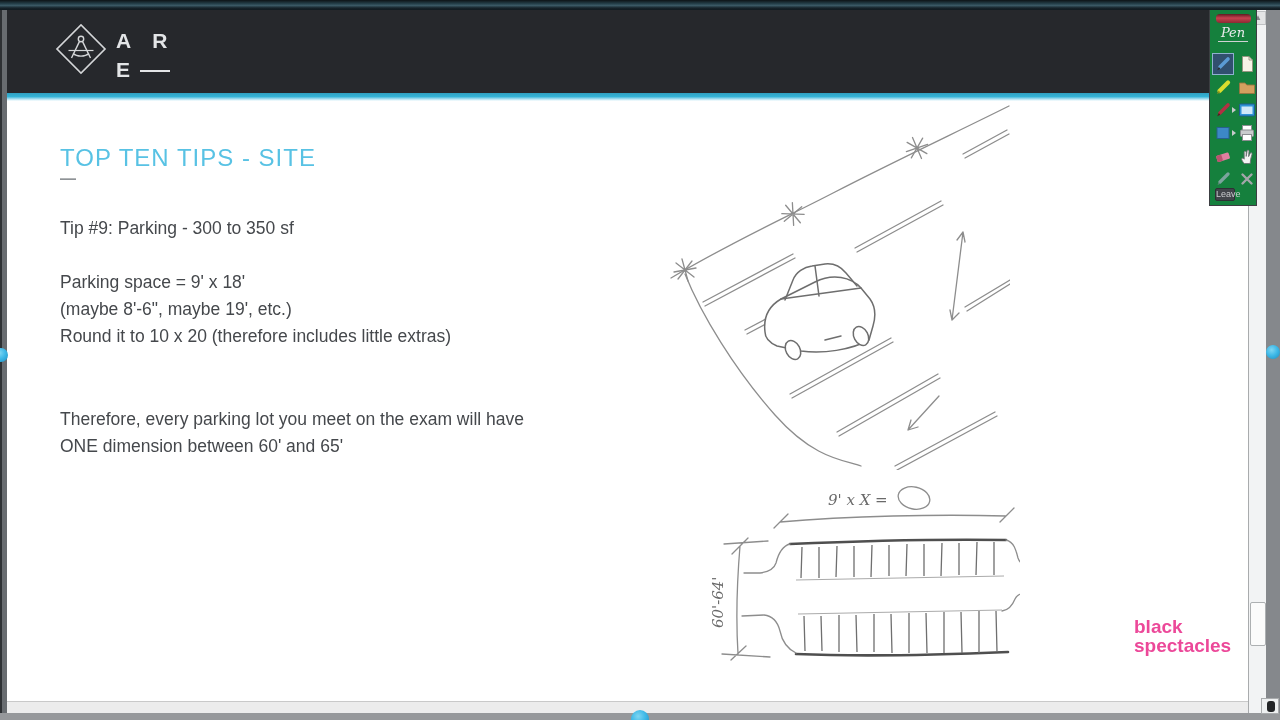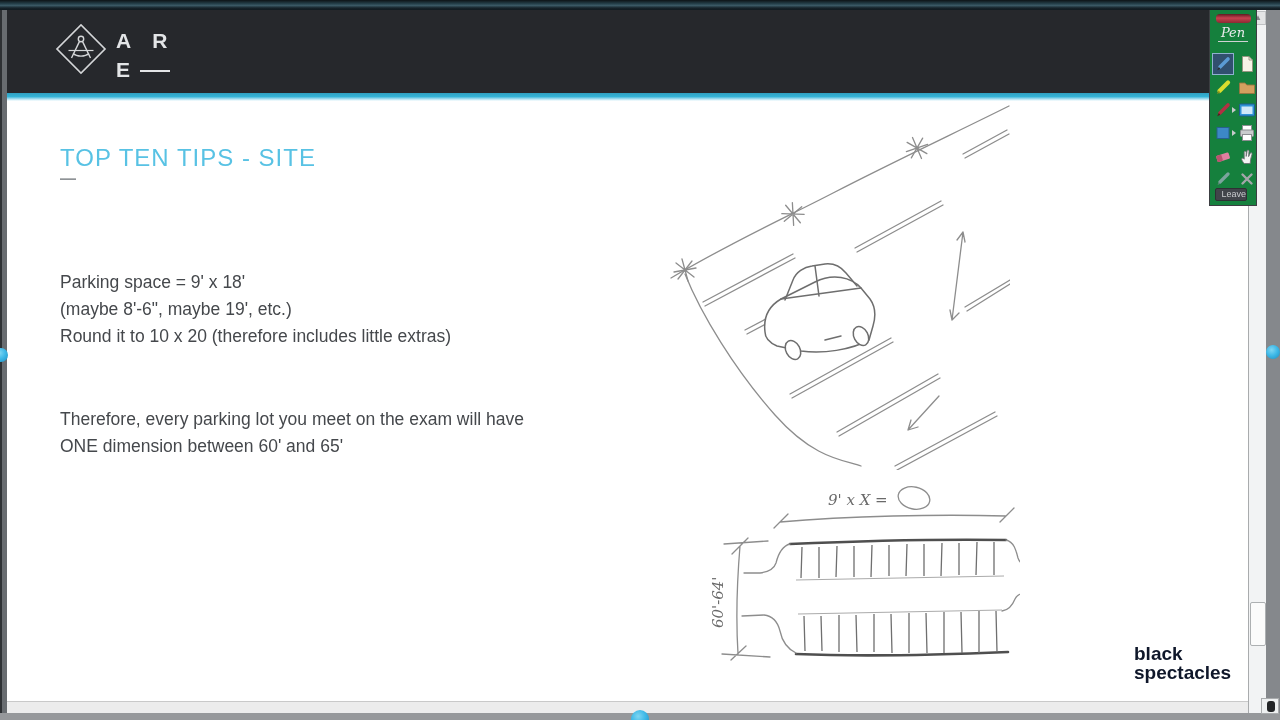--- a/index.html
+++ b/index.html
@@ -28,21 +28,21 @@
   .logo-text { left:116px; top:26px; color:#e3e5e7; font-size:21px; letter-spacing:8px; line-height:29px; font-weight:700; z-index:7;}
   .logo-dash { display:inline-block; width:30px; height:2px; background:#e3e5e7; vertical-align:middle; margin-left:2px; letter-spacing:0;}
 
   
   .slide-title { left:60px; top:136px; font-size:24px; letter-spacing:1px; color:#58c2e4; font-weight:500; z-index:2;margin-top:8px;}
   .slide-dash { left:60px; top:170px; font-size:16px; color:#8e9296; font-weight:700; z-index:2;}
   .para { left:60px; width:650px; font-size:17.5px; line-height:27px; color:#45484c; z-index:2;}
   .p1 { top:215px; } .p2 { top:269px; } .p3 { top:406px; } .p4 { top:486px; }
 
   
-  .watermark { left:1134px; top:644px; font-size:19px; font-weight:700; line-height:19px; color:#0f172a; letter-spacing:0; z-index:2;}
+  .watermark { left:1134px; top:617px; font-size:19px; font-weight:700; line-height:19px; color:#ec4899; letter-spacing:0; z-index:2;}
 
   
   .sketchA { left:665px; top:100px; z-index:1;}
   .sketchB { left:698px; top:472px; z-index:1;}
   .sk { stroke:#8d8d8d; stroke-width:1.3; fill:none; stroke-linecap:round; stroke-linejoin:round;}
   .sk-dark { stroke:#4f4f4f; stroke-width:2.6; fill:none; stroke-linecap:round;}
   .sk-tick { stroke:#6f6f6f; stroke-width:1.3; fill:none;}
   .sk-faint { stroke:#ababab; stroke-width:1; fill:none;}
   .sk-label { fill:#6a6a6a; font-family:"DejaVu Serif", serif; font-style:italic; font-size:15px;}
 
@@ -50,22 +50,22 @@
   .toolbar { left:1209px; top:10px; width:48px; height:196px; background:#15803d;
     border:1px solid #3c3e42; border-top:none; z-index:30;}
   .red-bar { left:6px; top:4px; width:35px; height:9px; border-radius:4px;
     background:linear-gradient(#5f1b22,#c8414f 45%,#8a2a33);}
   .brand { left:0; top:15px; width:100%; text-align:center; color:#e9eaec;
     font-family:"DejaVu Serif", serif; font-style:italic; font-size:13px; z-index:31;}
   .brand span { border-bottom:1px solid #cfd1d3; padding:0 3px 1px 3px;}
   .tile { width:20px; height:20px; z-index:31;}
   .tile.selected { background:#31506f; outline:1px solid #8fb0cf;}
   .dd { width:0; height:0; border-left:4px solid #c8cacd; border-top:3px solid transparent; border-bottom:3px solid transparent; z-index:31;}
-  .leave-btn { left:5px; top:178px; width:32px; height:13px; background:#41444a; border:1px solid #2e3034;
-    color:#c9cbce; font-size:9px; line-height:11px; text-align:right; border-radius:2px; z-index:31;}
+  .leave-btn { left:5px; top:178px; width:20px; height:13px; background:#41444a; border:1px solid #2e3034;
+    color:#c9cbce; font-size:9px; line-height:11px; text-align:left; border-radius:2px; z-index:31;}
 
   
   .scrollbar { left:1248px; top:10px; width:18px; height:703px; background:#f2f3f4;
     border-left:1px solid #a9abad; z-index:20;}
   .sb-up { left:1px; top:1px; width:16px; height:14px; background:#e3e4e5; border:1px solid #bfc1c3;
     color:#7f8285; font-size:8px; line-height:12px; text-align:center;}
   .sb-thumb { left:1px; top:592px; width:16px; height:44px; background:#fbfbfb; border:1px solid #adb0b2; border-radius:2px;}
   .sb-corner { left:1261px; top:698px; width:18px; height:16px; background:#eef0f1; border:1px solid #a9abad; z-index:25;}
   .sb-corner-glyph { left:5px; top:2px; width:8px; height:11px; background:#232527; border-radius:3px;}
 
@@ -94,20 +94,23 @@
     <path d="M21 33.5 C25 37 33 37 37 33.5" fill="none" stroke="#d4d6d8" stroke-width="1.4"></path>
   </svg>
   <div class="abs logo-text">
     <div>A R</div>
     <div><span>E</span><span class="logo-dash"></span></div>
   </div>
 
   <div class="abs slide-title">TOP TEN TIPS - SITE</div>
   <div class="abs slide-dash">—</div>
 
+  <div class="abs para p1">
+    <div>Tip #9: Parking - 300 to 350 sf</div>
+  </div>
   <div class="abs para p2">
     <div>Parking space = 9' x 18'</div>
     <div>(maybe 8'-6", maybe 19', etc.)</div>
     <div>Round it to 10 x 20 (therefore includes little extras)</div>
   </div>
   <div class="abs para p3">
     <div>Therefore, every parking lot you meet on the exam will have</div>
     <div>ONE dimension between 60' and 65'</div>
   </div>
 

